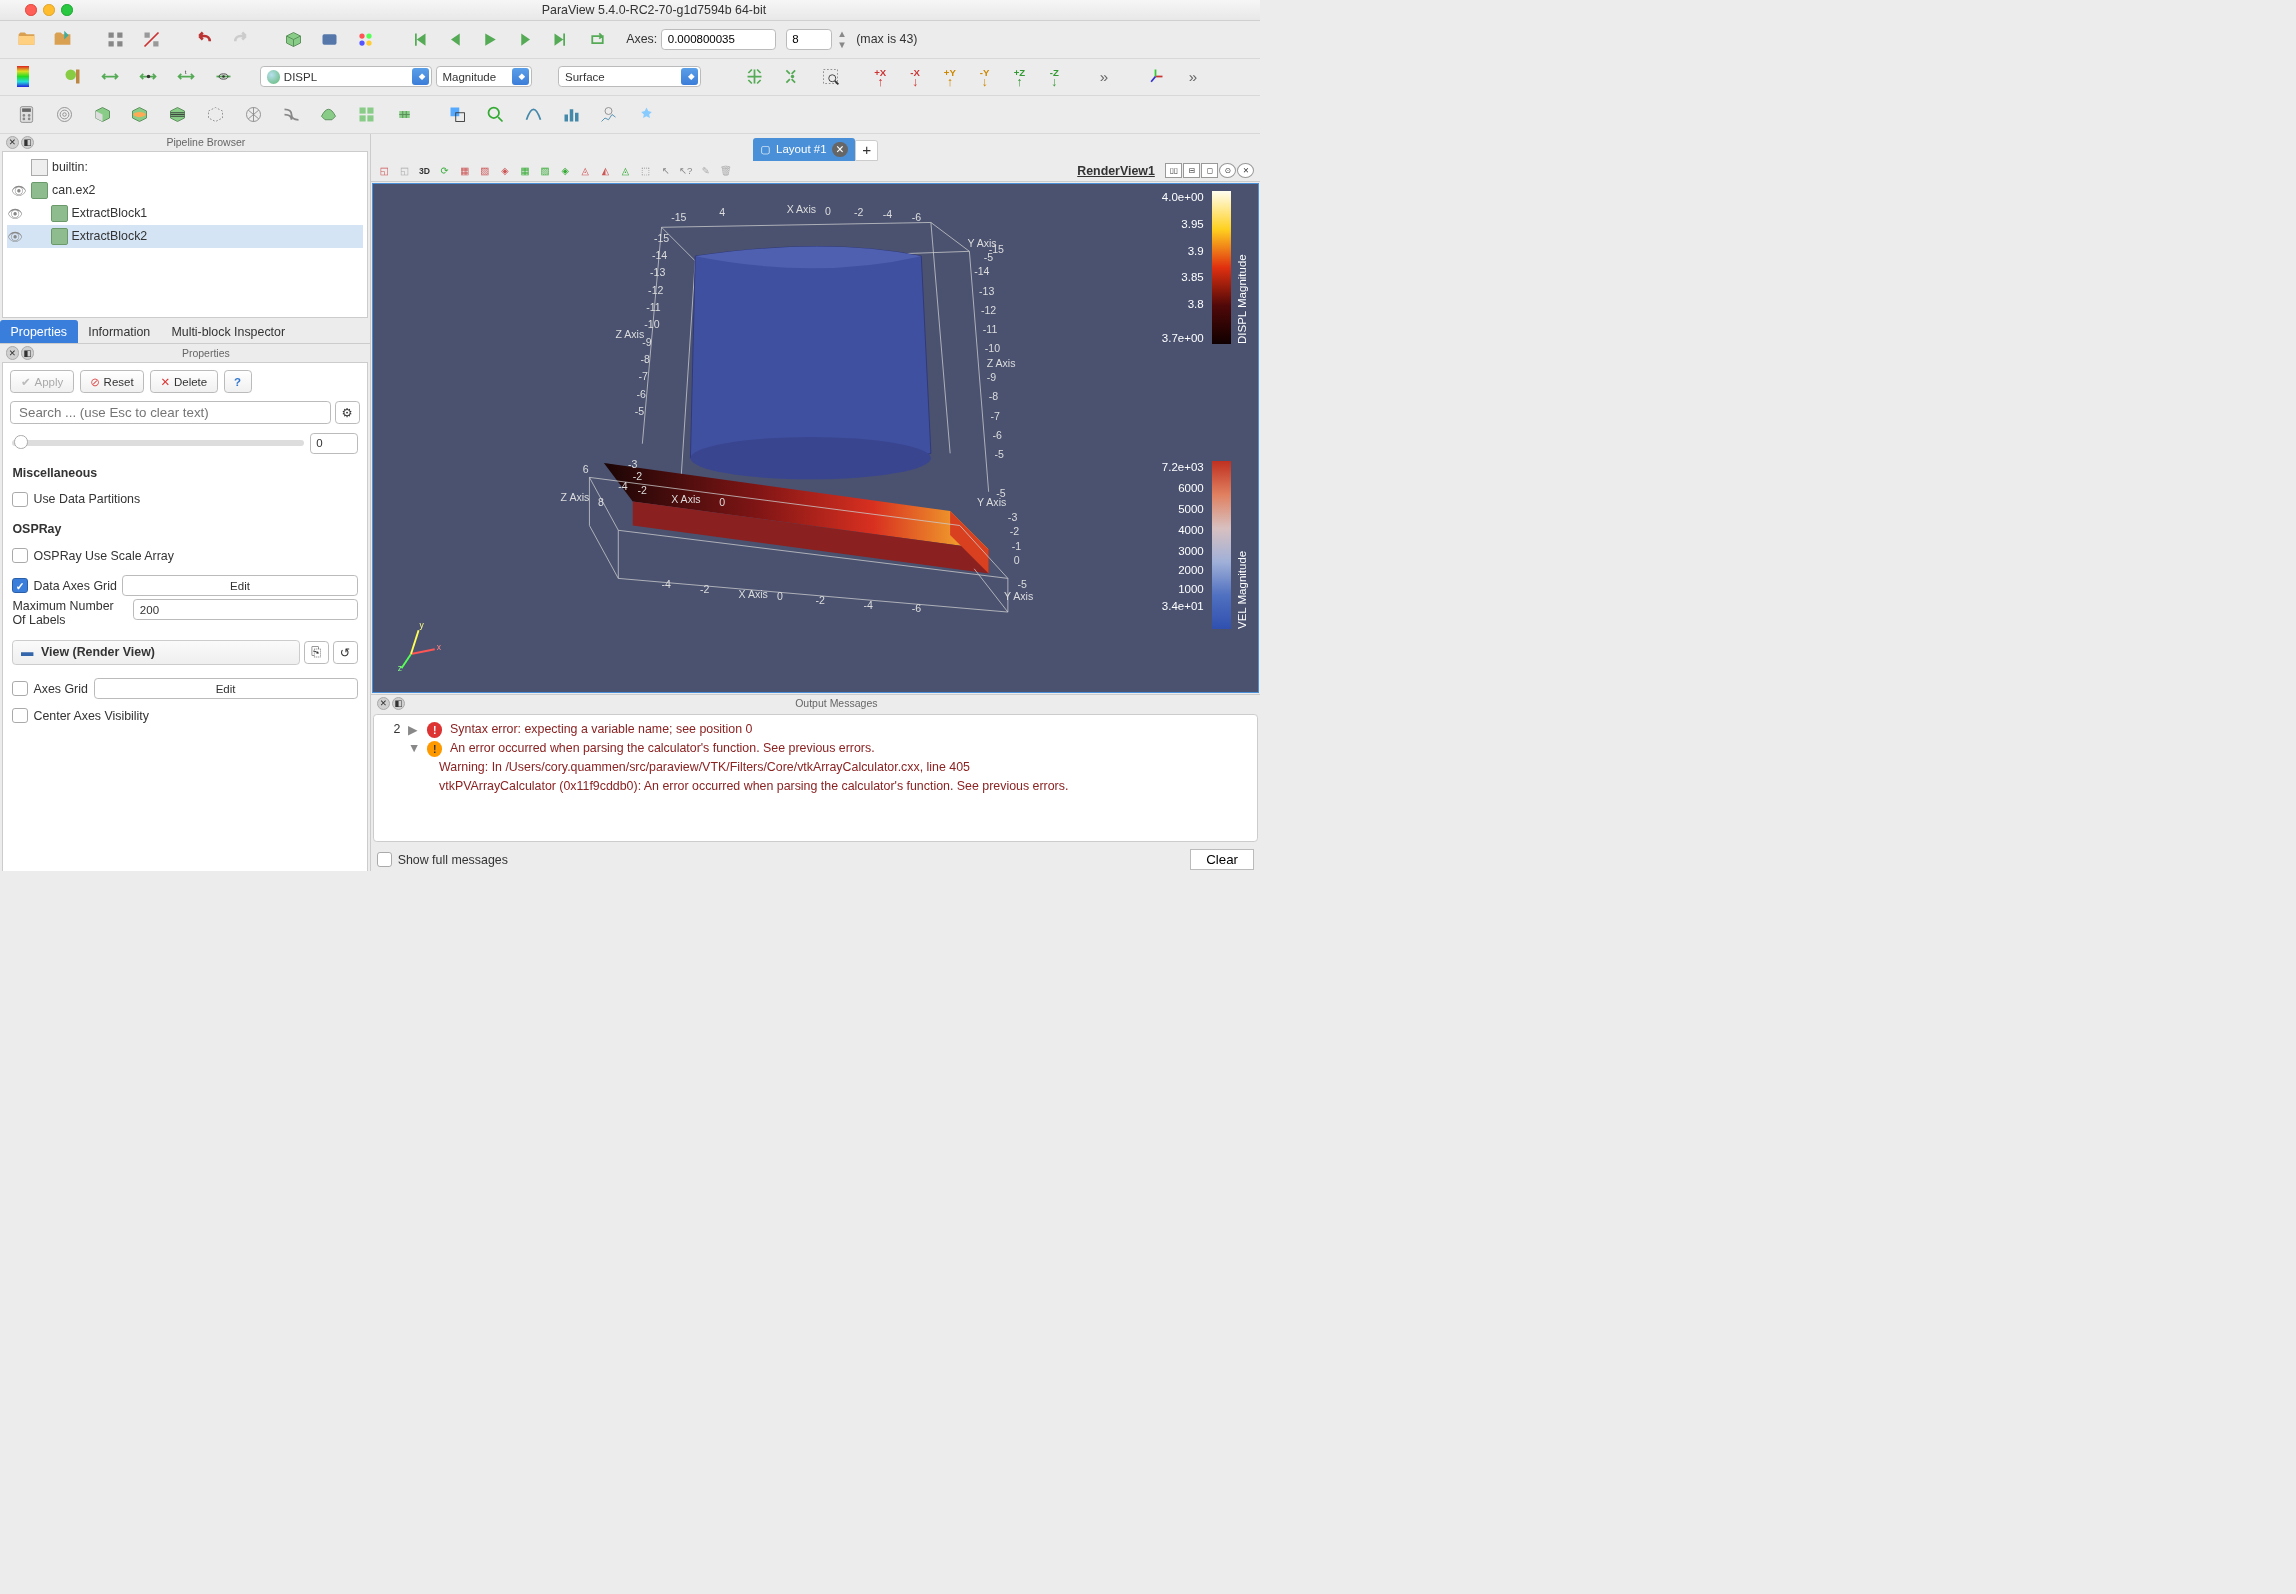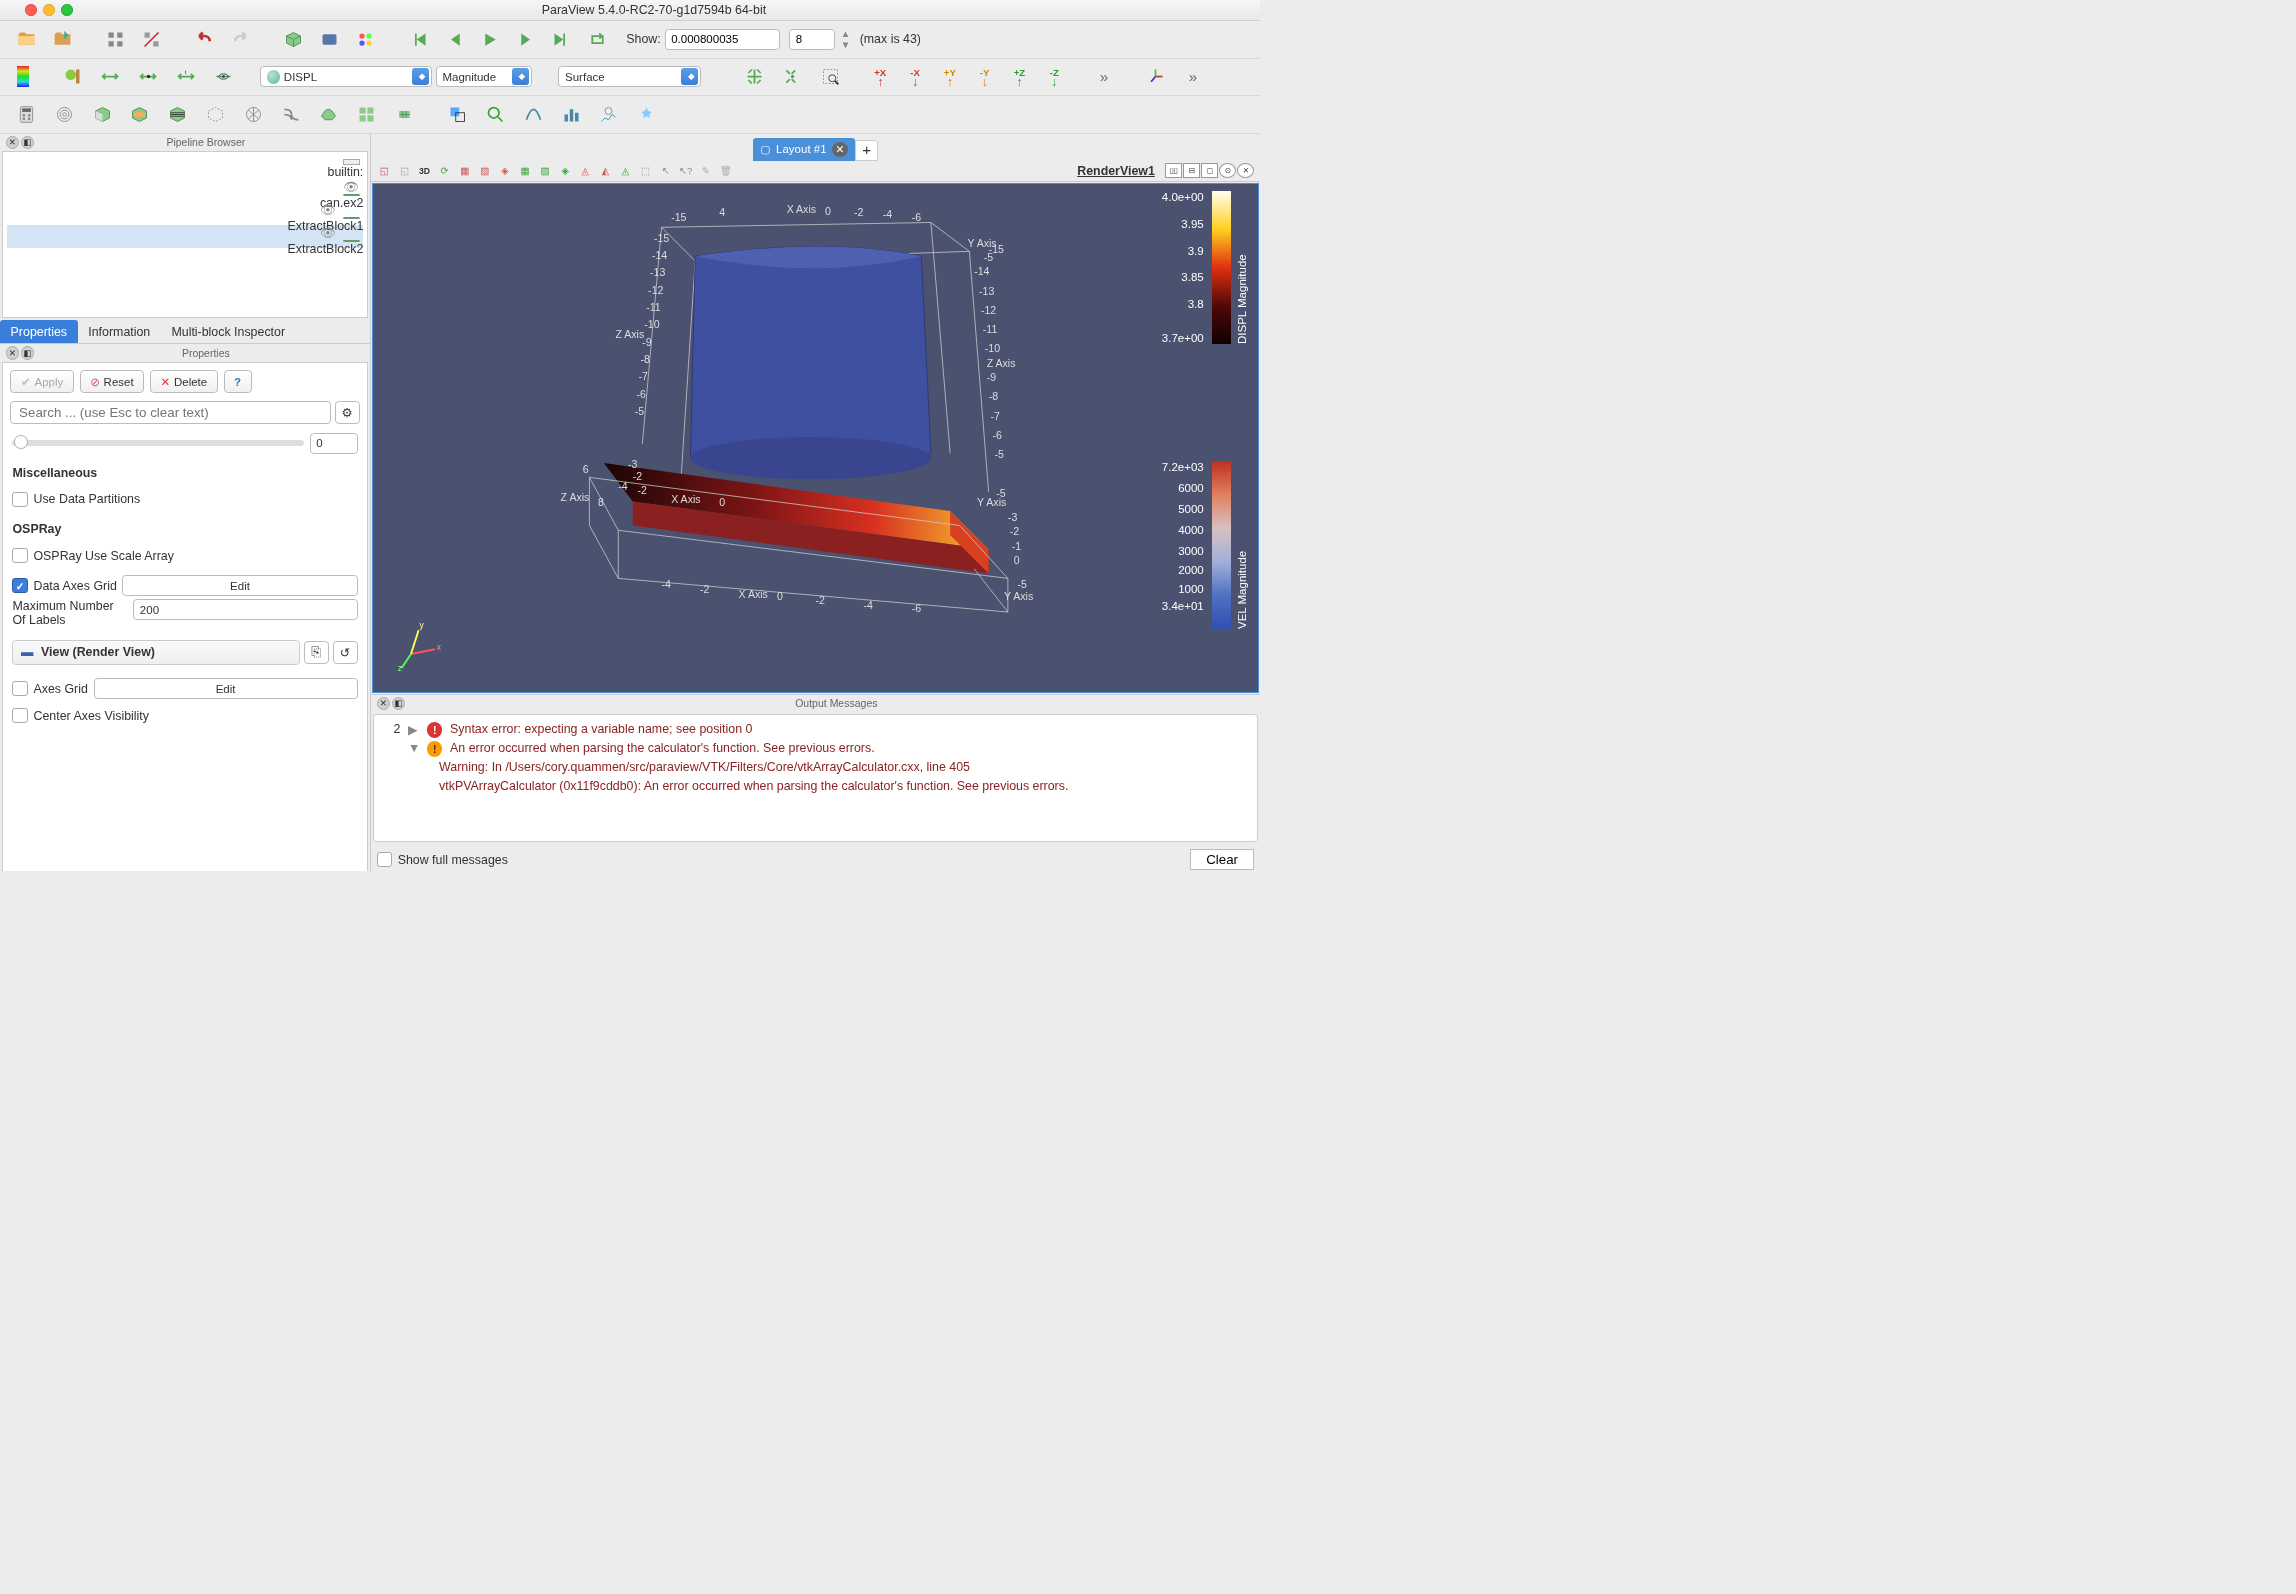--- a/index.html
+++ b/index.html
@@ -41,21 +41,21 @@
     .main { display: flex; height: calc(100% - 21px - 36px - 36px - 36px); }
 
     
     .left-panel { width: 371px; background: #ececec; display: flex; flex-direction: column; border-right: 1px solid #ccc; }
     .panel-header { display: flex; align-items: center; padding: 1.9px 5.7px; background: #ececec; font-size: 10.5px; }
     .panel-close { display: flex; gap: 1.9px; }
     .circle-btn { width: 13.4px; height: 13.4px; border-radius: 50%; background: #d0d0d0; border: 1px solid #aaa; display: flex; align-items: center; justify-content: center; font-size: 8.6px; cursor: pointer; }
     .panel-title { flex: 1; text-align: center; font-size: 10.5px; color: #666; margin-left: 13px; }
 
     .pipeline { flex: 0 0 167px; background: #fff; border: 1px solid #ccc; margin: 0 1.9px 1.9px 1.9px; padding: 3.8px; overflow: auto; }
-    .tree-row { display: flex; align-items: flex-end; height: 23px; padding-left: 3.8px; flex-direction: column; }
+    .tree-row { display: flex; align-items: center; height: 23px; padding-left: 3.8px; }
     .tree-row.indent1 { padding-left: 23px; }
     .tree-row.selected { background: #d4e4f5; }
     .eye { width: 17px; height: 17px; margin-right: 3.8px; display: flex; align-items: center; justify-content: center; color: #888; }
     .node-icon { width: 17px; height: 17px; margin-right: 3.8px; }
     .box-icon { background: #8fbc8f; border: 1px solid #6a9a6a; border-radius: 1.9px; }
     .node-text { font-size: 12.4px; }
 
     .tabs { display: flex; background: #ececec; border-bottom: 1px solid #ccc; }
     .tab { padding: 3.8px 9.6px; font-size: 12.4px; cursor: pointer; border: 1px solid transparent; }
     .tab.active { background: #3a7edb; color: white; border-radius: 2.9px 2.9px 0 0; }
@@ -230,21 +230,21 @@
         <svg viewBox="0 0 24 24">
           <path fill="#5a5" d="M4 5l10 7-10 7zm10 0v14h2V5z"></path>
         </svg>
       </div>
     <div class="tb-btn play-btn">
         <svg viewBox="0 0 24 24">
           <path fill="none" stroke="#5a5" stroke-width="2" d="M6 8h12v8H6zm8-3l3 3-3 3"></path>
         </svg>
       </div>
   </div>
-  <span class="time-label">Show:</span>
+  <span class="time-label">Axes:</span>
   <input class="time-input" value="0.000800035" style="">
   <input class="frame-input" value="8" style="">
   <span style="font-size:9.6px;color:#888;margin-left:1.9px">▲<br>▼</span>
   <span class="max-label">(max is 43)</span>
 </div>
 
 <div class="toolbar">
   <div class="tb-btn" style="width:27px">
       <div style="width:11.5px;height:21px;background:linear-gradient(#d22,#dd2,#2d2,#2dd,#22d)"></div>
     </div>

